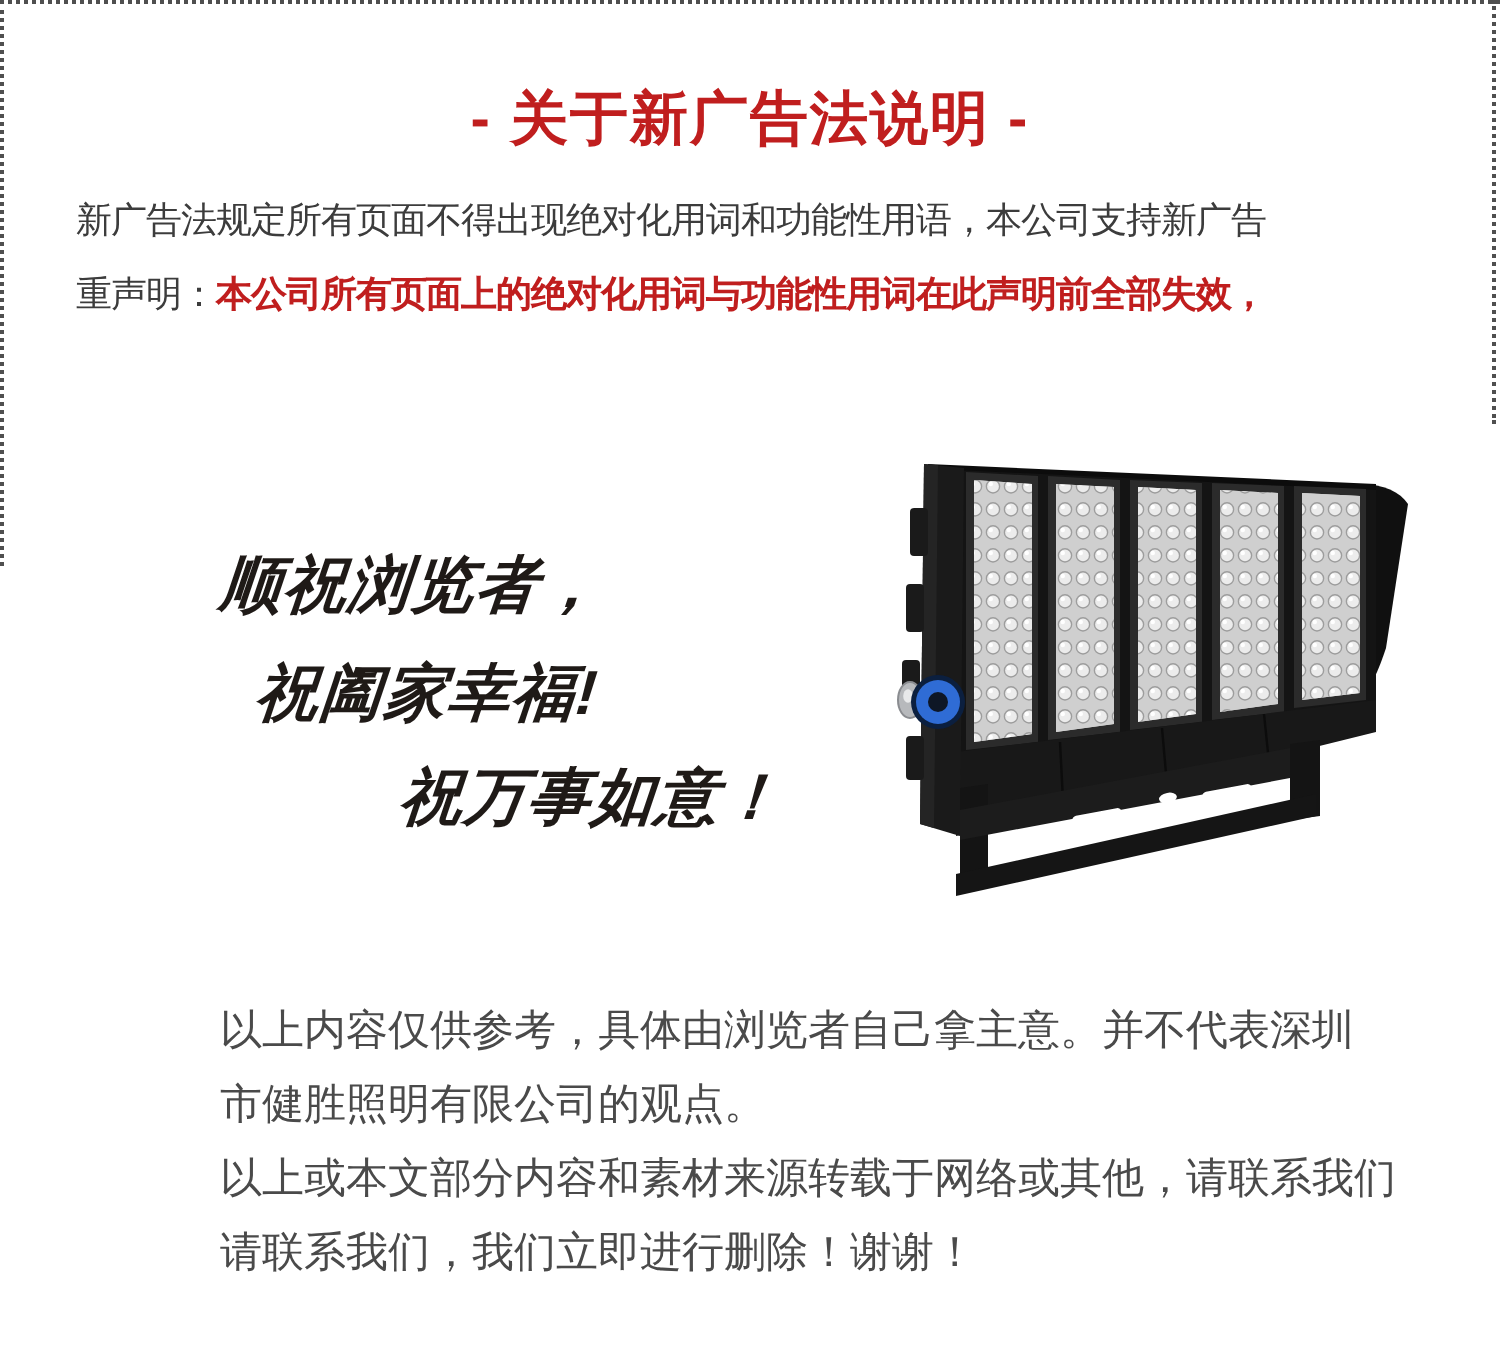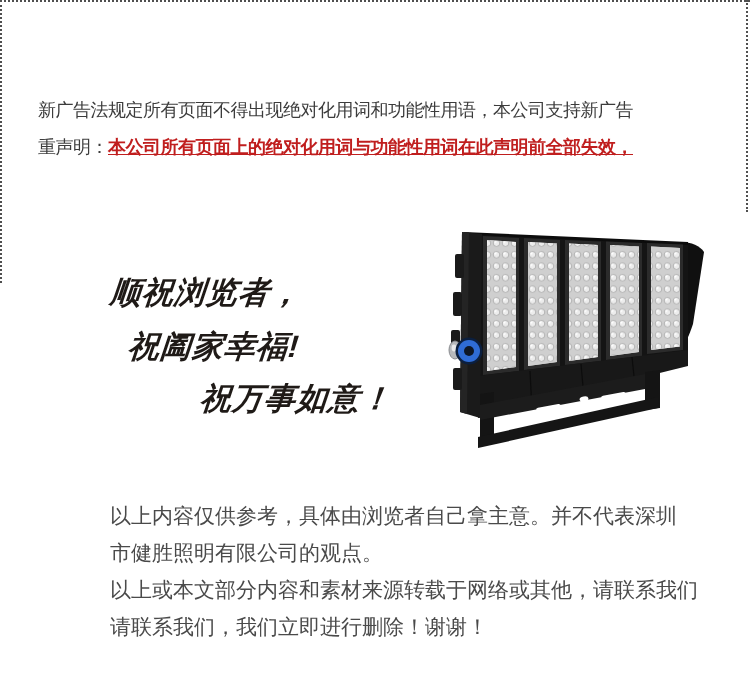--- a/index.html
+++ b/index.html
@@ -28,21 +28,21 @@
     color:var(--accent-red);
     letter-spacing:1px;
   }
   .notice-body{
     position:absolute;left:38px;top:92px;width:684px;
     font-size:18px;line-height:37px;
     color:var(--body-text);
     letter-spacing:-0.5px;
   }
   .notice-body .line{display:block;white-space:nowrap;}
-  .hl{color:var(--accent-red);font-weight:bold;text-decoration:underline;}
+  .hl{color:var(--accent-red);font-weight:bold;}
 
   .wish{
     position:absolute;
     font-size:31px;font-weight:bold;font-style:italic;
     color:#1f1a17;
     transform:skewX(-5deg);
     white-space:nowrap;
     letter-spacing:1px;
   }
   .wish1{left:110px;top:272px;}
@@ -61,20 +61,21 @@
 </style>
 </head>
 <body>
 
 <div class="page">
 
   <div class="border-top"></div>
   <div class="border-left"></div>
   <div class="border-right"></div>
 
+  <div class="notice-title">- 关于新广告法说明 -</div>
 
   <div class="notice-body">
     <span class="line">新广告法规定所有页面不得出现绝对化用词和功能性用语，本公司支持新广告</span>
     <span class="line"><span>重声明：</span><span class="hl">本公司所有页面上的绝对化用词与功能性用词在此声明前全部失效，</span></span>
   </div>
 
   <div class="wish wish1">顺祝浏览者，</div>
   <div class="wish wish2">祝阖家幸福!</div>
   <div class="wish wish3">祝万事如意！</div>
 

